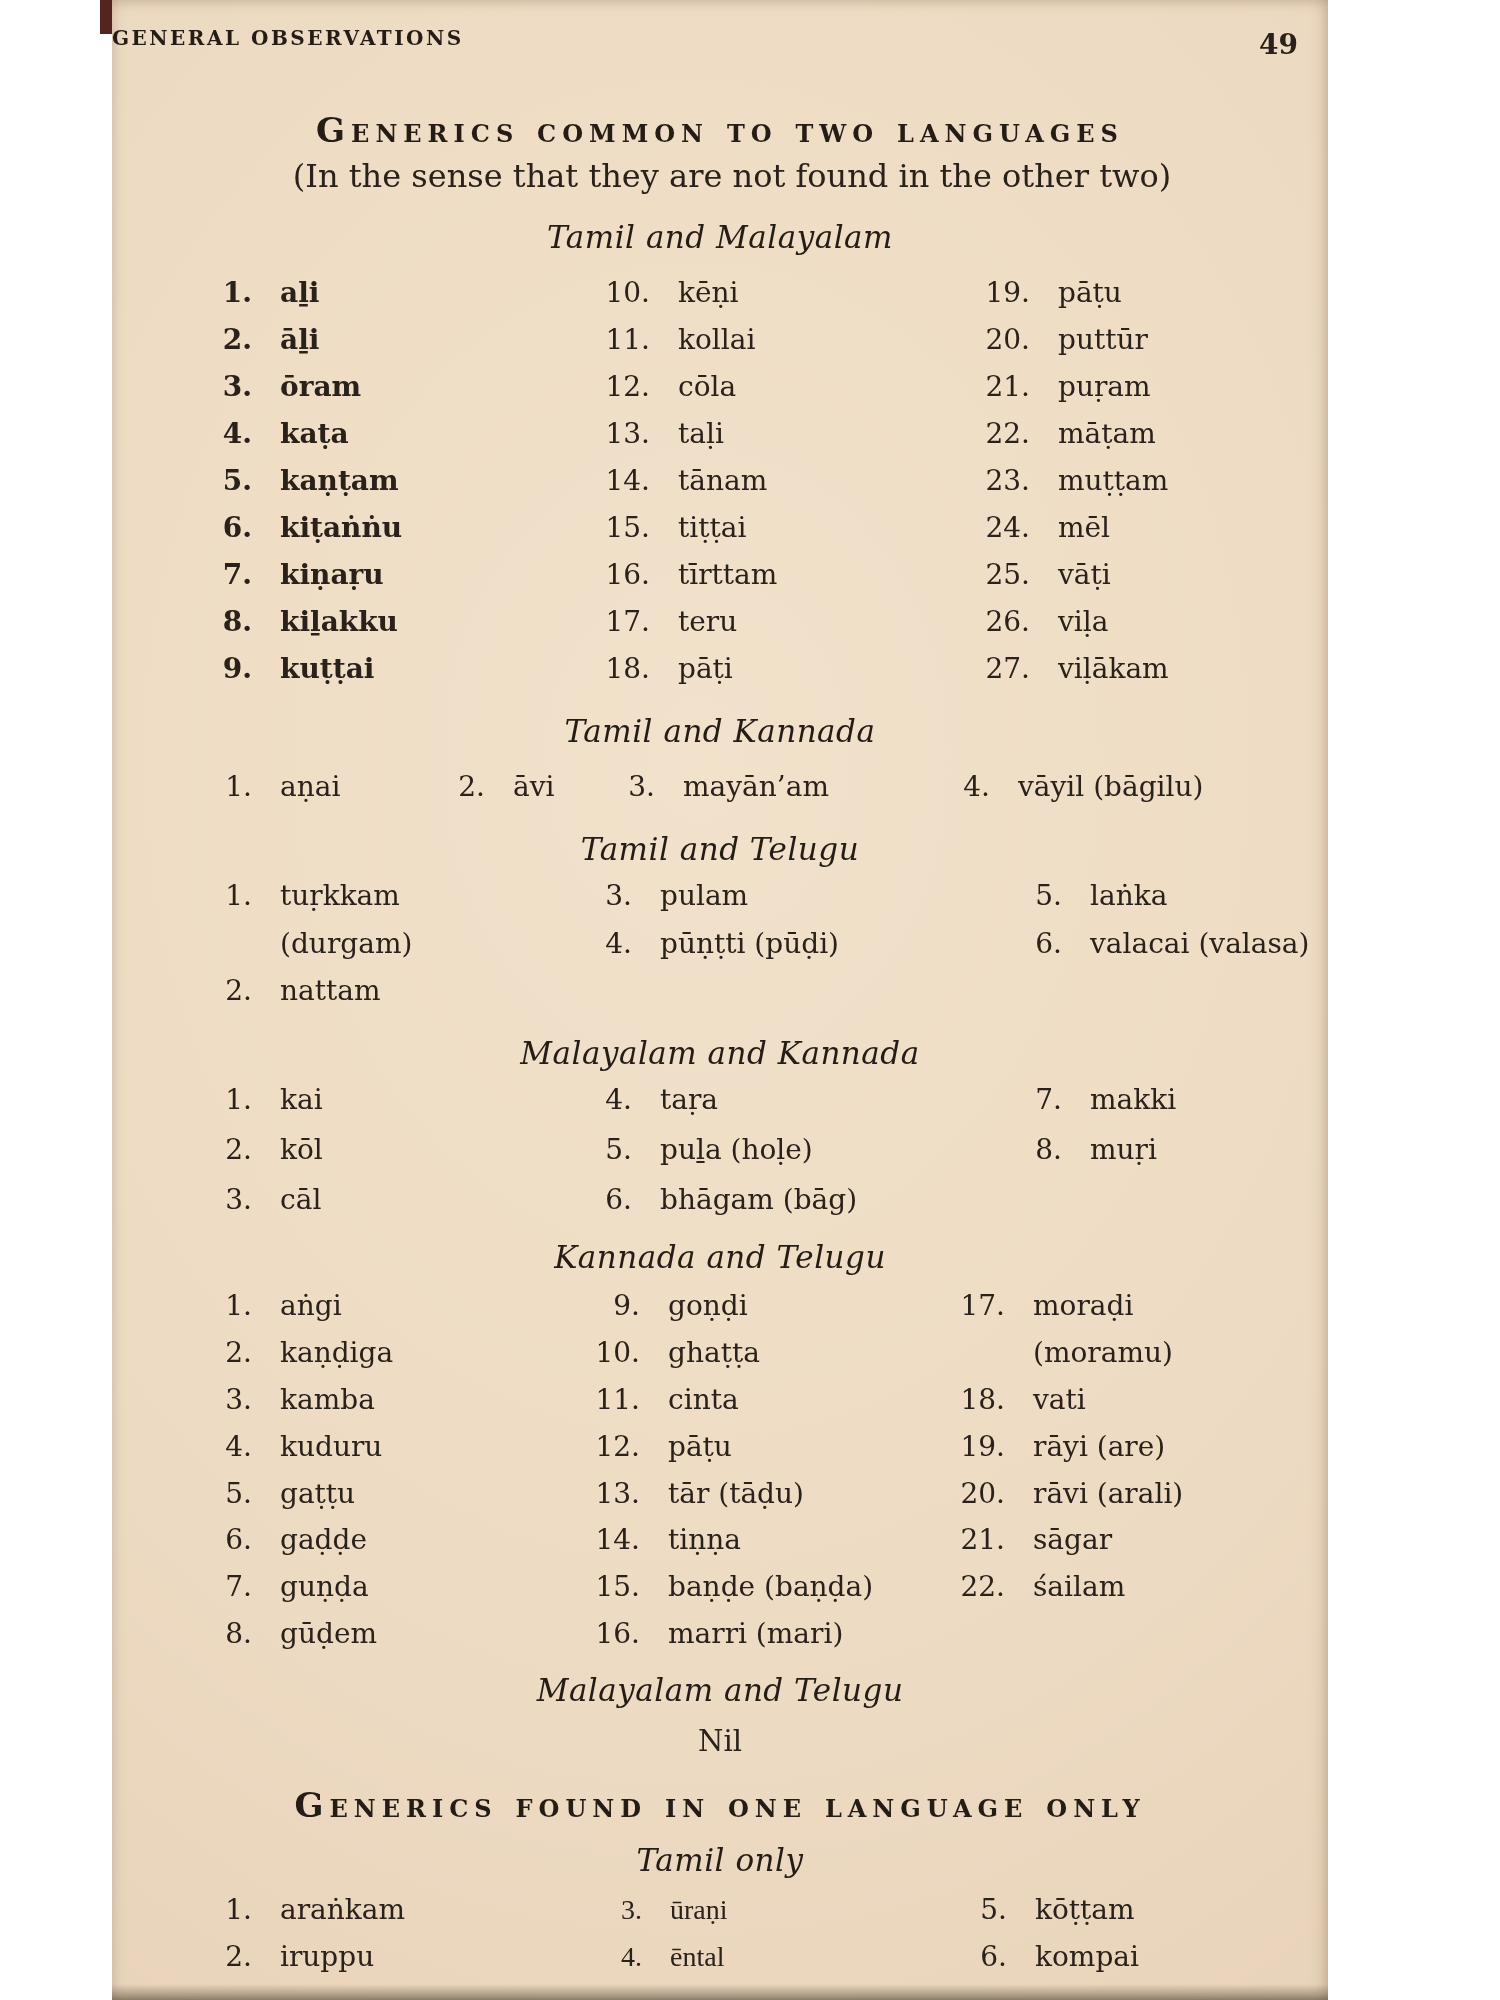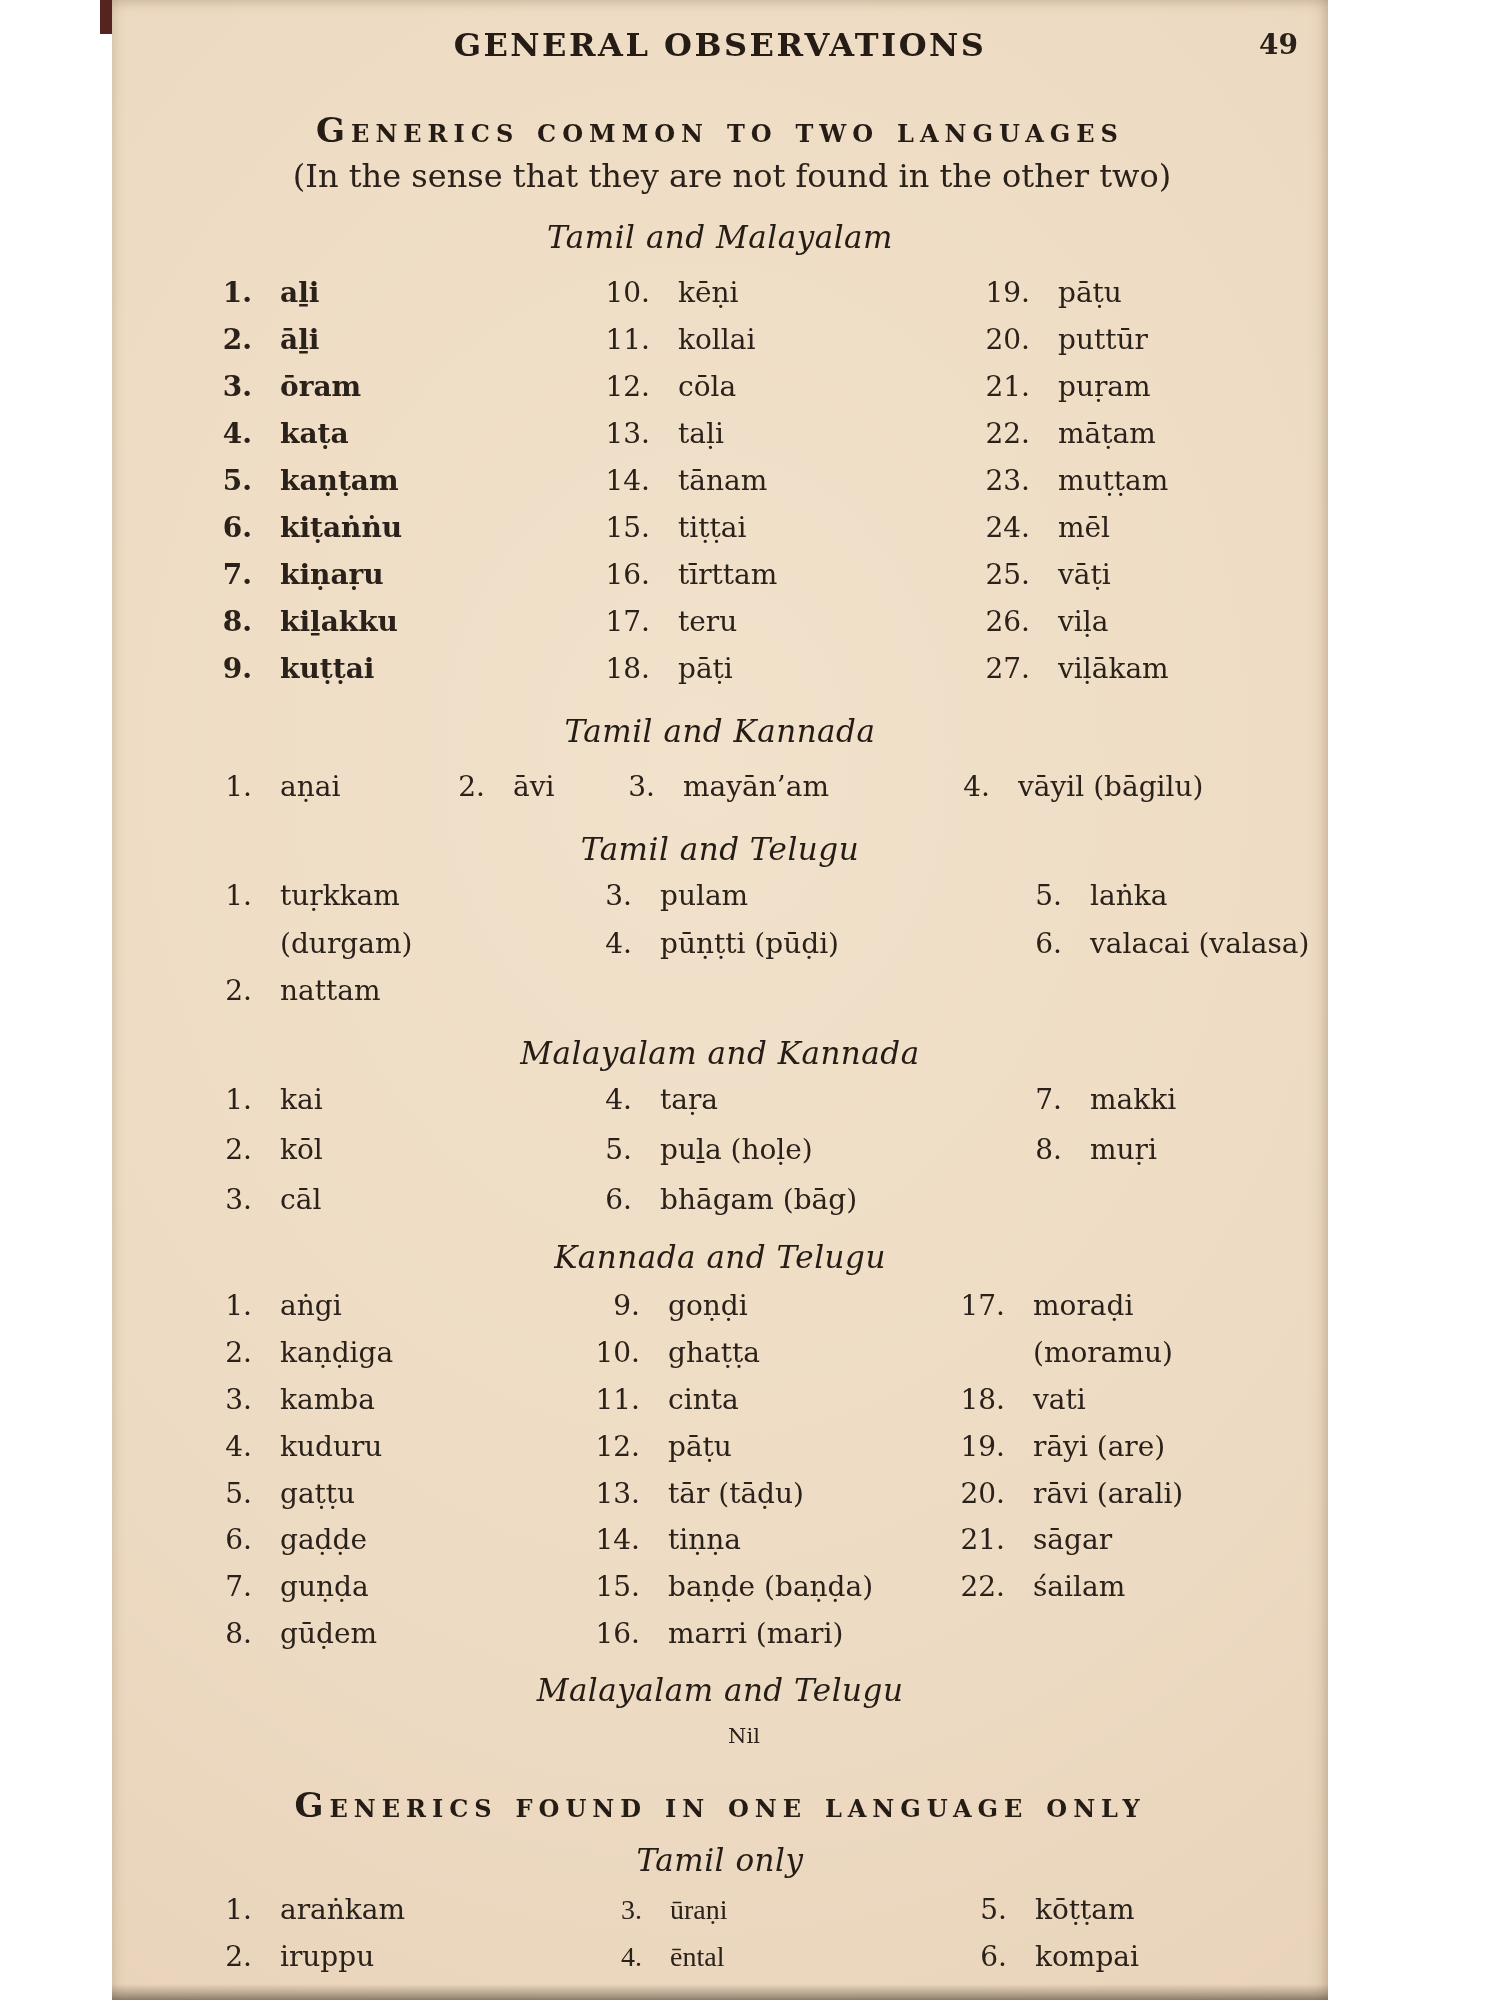--- a/index.html
+++ b/index.html
@@ -14,34 +14,34 @@
     position:absolute; left:112px; top:0; width:1216px; height:2000px;
     background-color:#eddac2;
     background-image: radial-gradient(120% 90% at 48% 38%, #f2e2cb 0%, #eddac2 55%, #e5cfb4 100%);
     box-shadow: inset -10px 0 16px -8px rgba(120,95,65,.38),
                 inset 8px 0 14px -8px rgba(120,95,65,.28),
                 inset 0 10px 14px -8px rgba(120,95,65,.22);
     overflow:hidden;
   }
   .abs { position:absolute; left:0; width:100%; }
   .running-header {
-    text-align:center; font-size:32px; font-weight:700; letter-spacing:2.5px;
+    font-size:20px; font-weight:700; letter-spacing:2.5px;
     color:#241c15;
   }
   .page-number { position:absolute; right:30px; top:2px; font-size:28px; font-weight:700; }
   .sc-title {
     text-align:center; font-variant:small-caps; font-weight:700;
     font-size:34px; letter-spacing:6px; color:#241c15;
   }
   .note { text-align:center; font-size:32px;padding-left:12px; }
   .group-heading {
     text-align:center; font-style:italic; font-weight:400;
     font-size:31px; letter-spacing:0.5px; color:#241c15;
   }
-  .nil { text-align:center; font-size:21px;margin-left:24px; }
+  .nil { text-align:center; font-size:29px; }
   .cols { position:absolute; left:88px; display:flex; align-items:flex-start; }
   .col { flex:0 0 auto; }
   .entry { white-space:nowrap; font-size:28px; line-height:1.18; }
   .num { display:inline-block; width:52px; text-align:right; margin-right:28px; }
   
   .tm .entry { height:47px; }
   .tm .col1 { width:398px;font-weight:bold; } .tm .col2 { width:380px; }
   .tk .col1 { width:233px; } .tk .col2 { width:170px; } .tk .col3 { width:335px; }
   .tt .entry { height:47.5px; }
   .tt .col1 { width:380px; } .tt .col2 { width:430px; }

